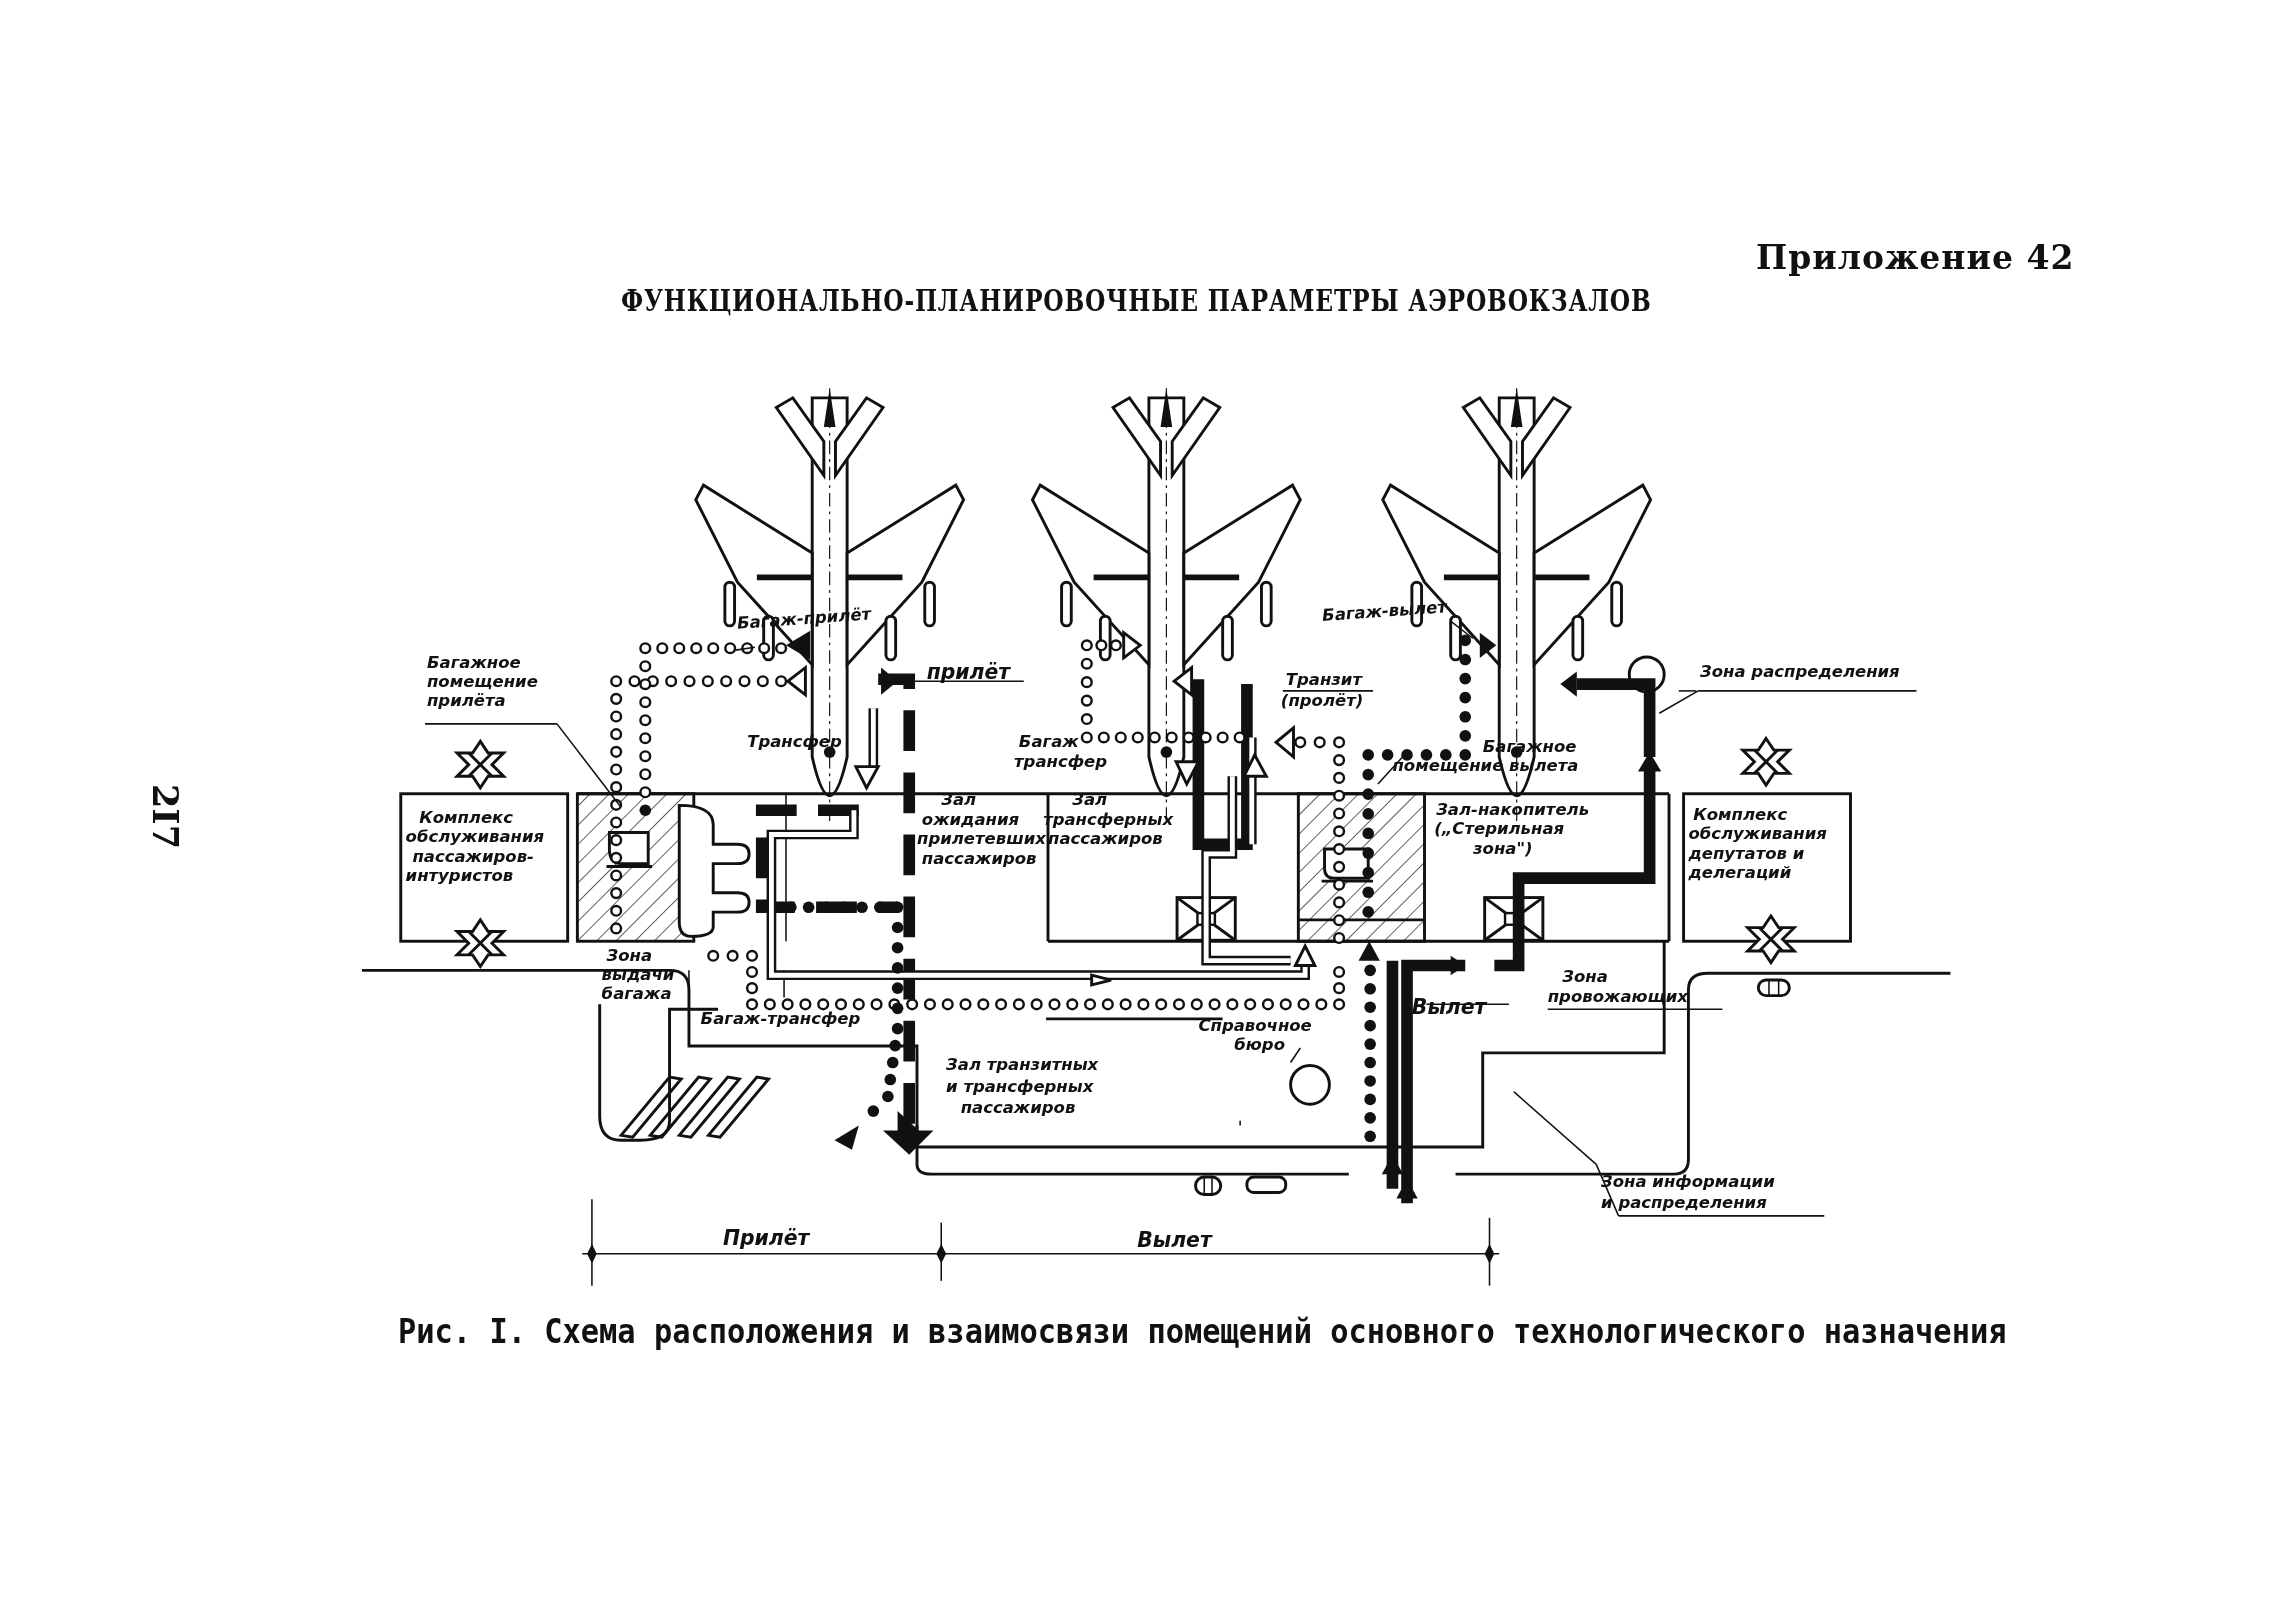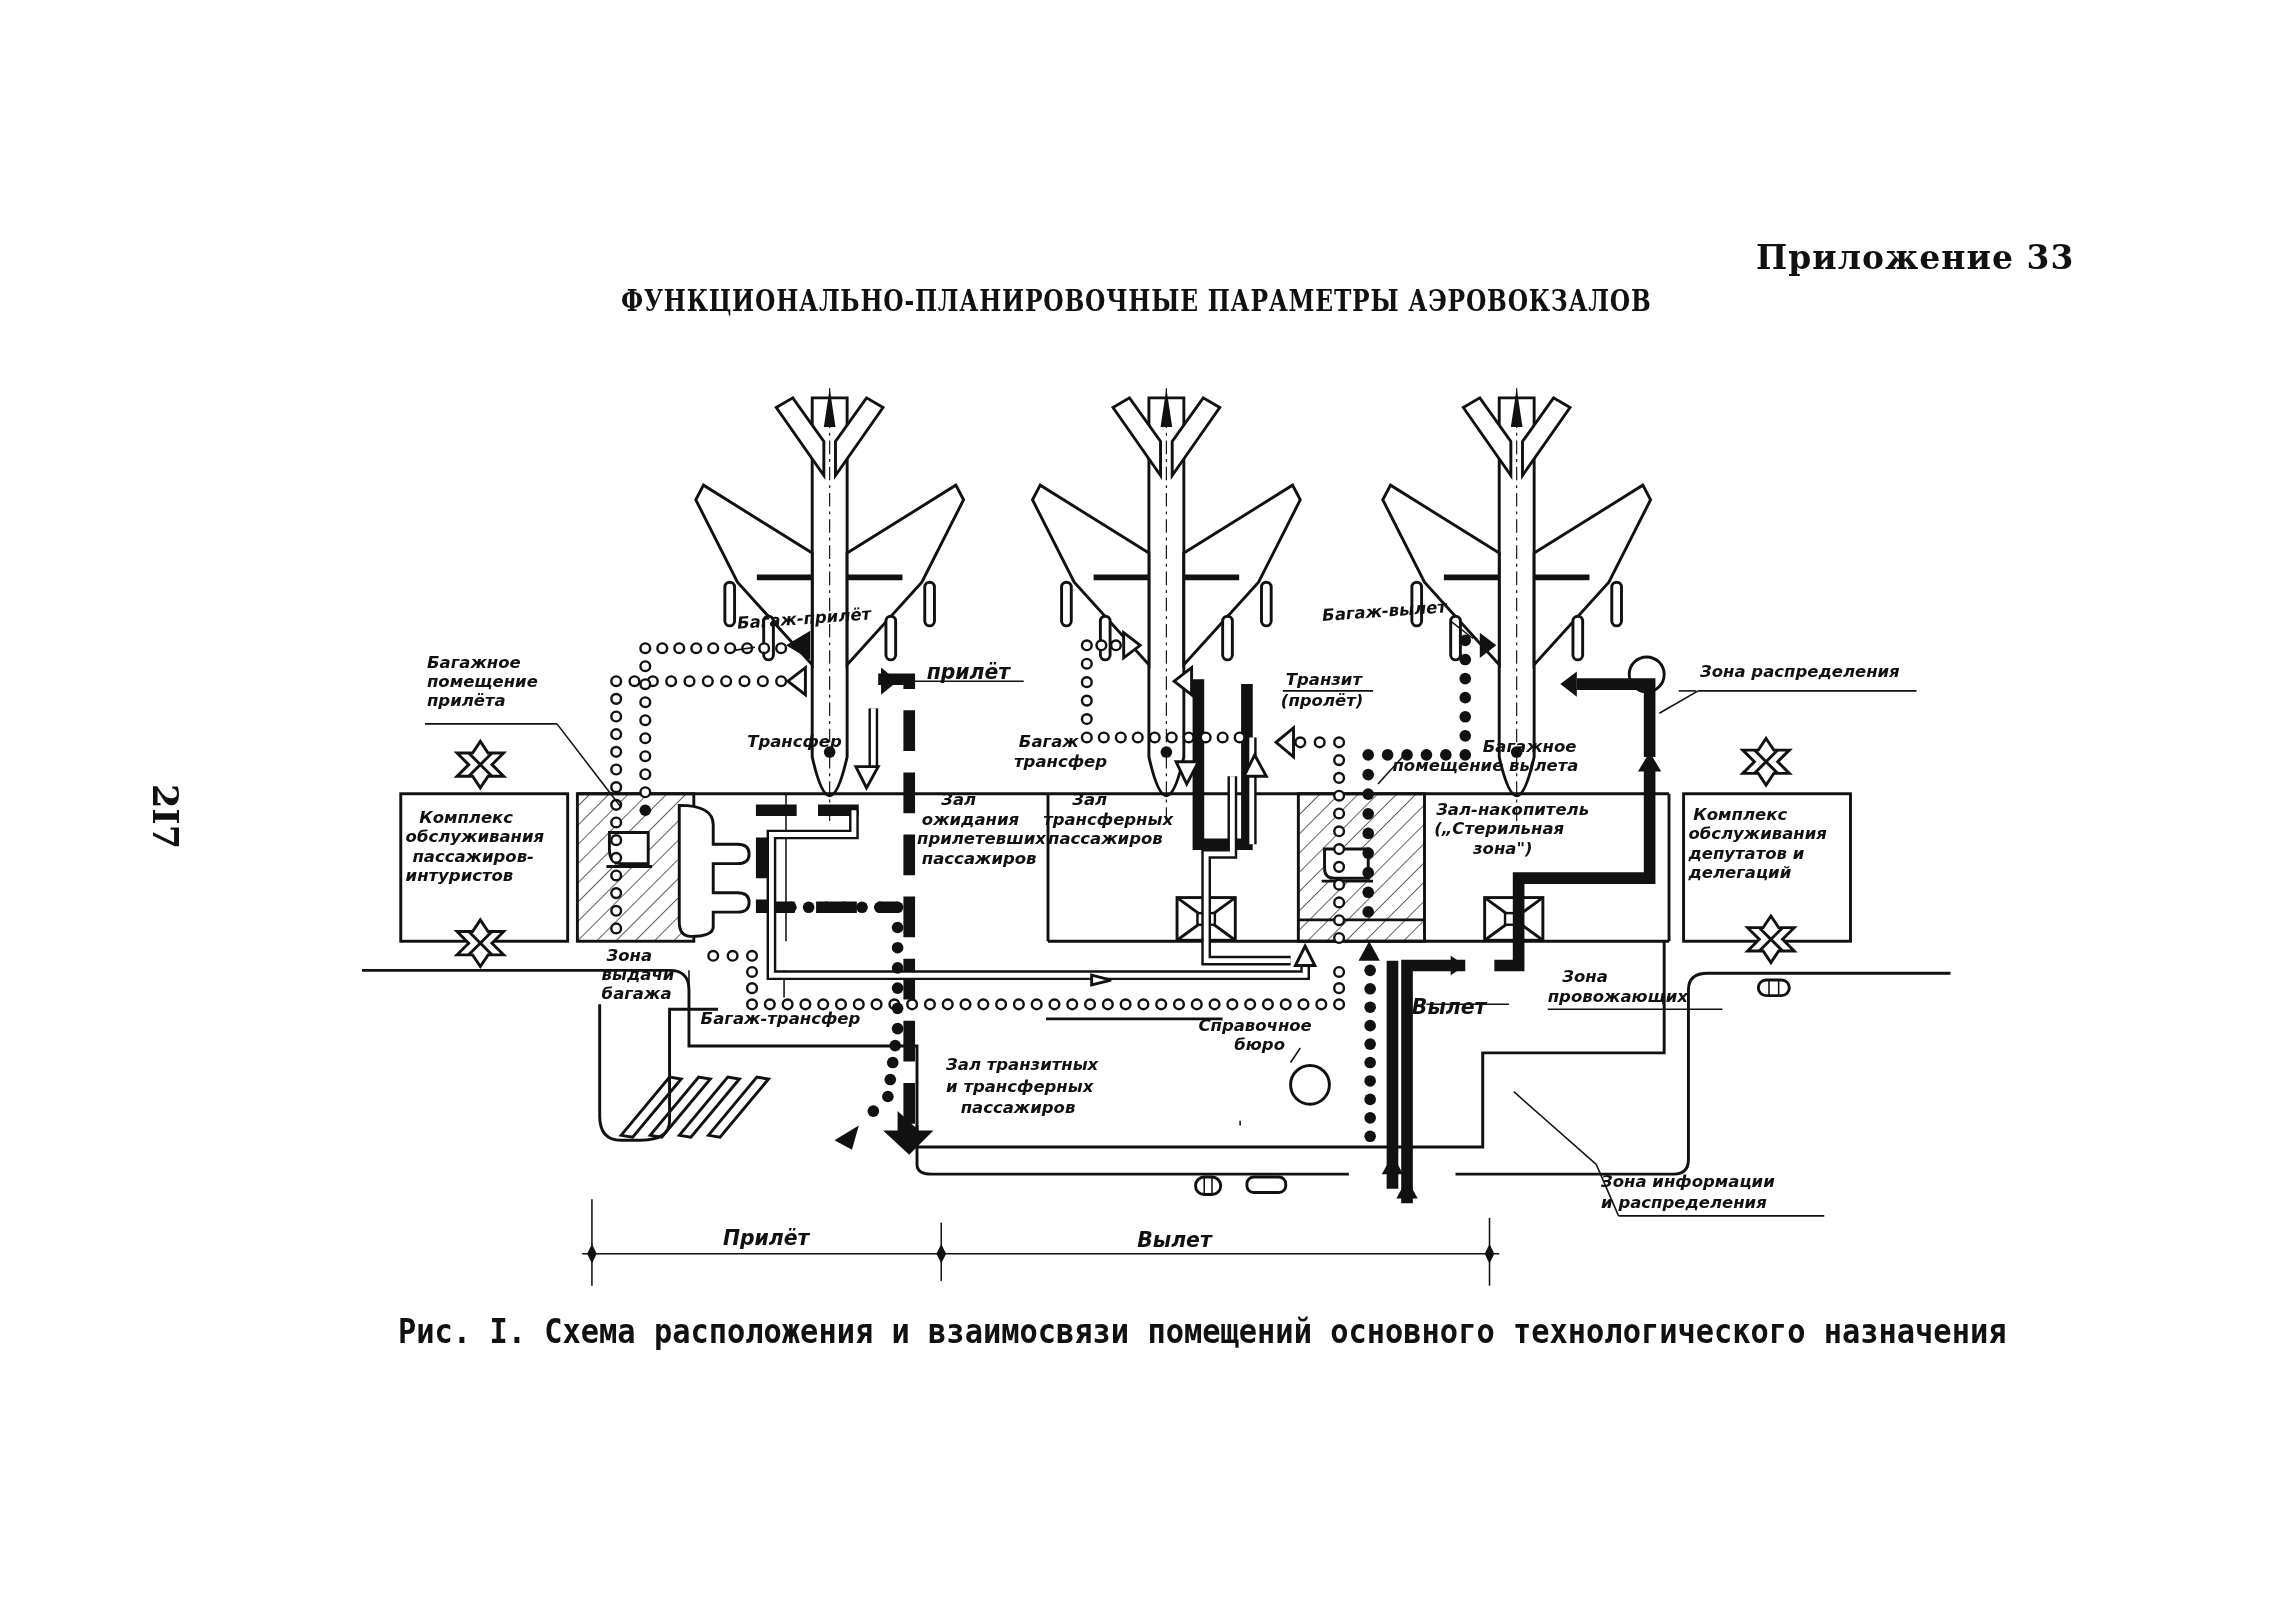--- a/index.html
+++ b/index.html
@@ -17,21 +17,21 @@
   .dashH { stroke:#111; fill:none; stroke-width:12; stroke-dasharray:42 22; }
   .dotO circle { fill:#fff; stroke:#111; stroke-width:2.5; }
   .dotF circle { fill:#111; }
   .hatch { fill:url(#hatch); stroke:#111; stroke-width:3; }
   .dbl { stroke:#111; fill:none; stroke-width:10; }
   .dblIn { stroke:#fff; fill:none; stroke-width:5; }
 </style>
 </head>
 <body>
 
-<div class="appendix">Приложение 33</div>
+<div class="appendix">Приложение 42</div>
 <div class="title">ФУНКЦИОНАЛЬНО-ПЛАНИРОВОЧНЫЕ ПАРАМЕТРЫ АЭРОВОКЗАЛОВ</div>
 <div class="pagenum">2I7</div>
 
 <svg id="diagram" width="2292" height="1604" viewBox="0 0 2362 1653" xmlns="http://www.w3.org/2000/svg">
   <defs>
     <pattern id="hatch" width="14" height="14" patternUnits="userSpaceOnUse" patternTransform="rotate(45)">
       <rect width="14" height="14" fill="#fff"></rect>
       <line x1="0" y1="0" x2="0" y2="14" stroke="#333" stroke-width="1.6"></line>
     </pattern>
     <g id="plane">

